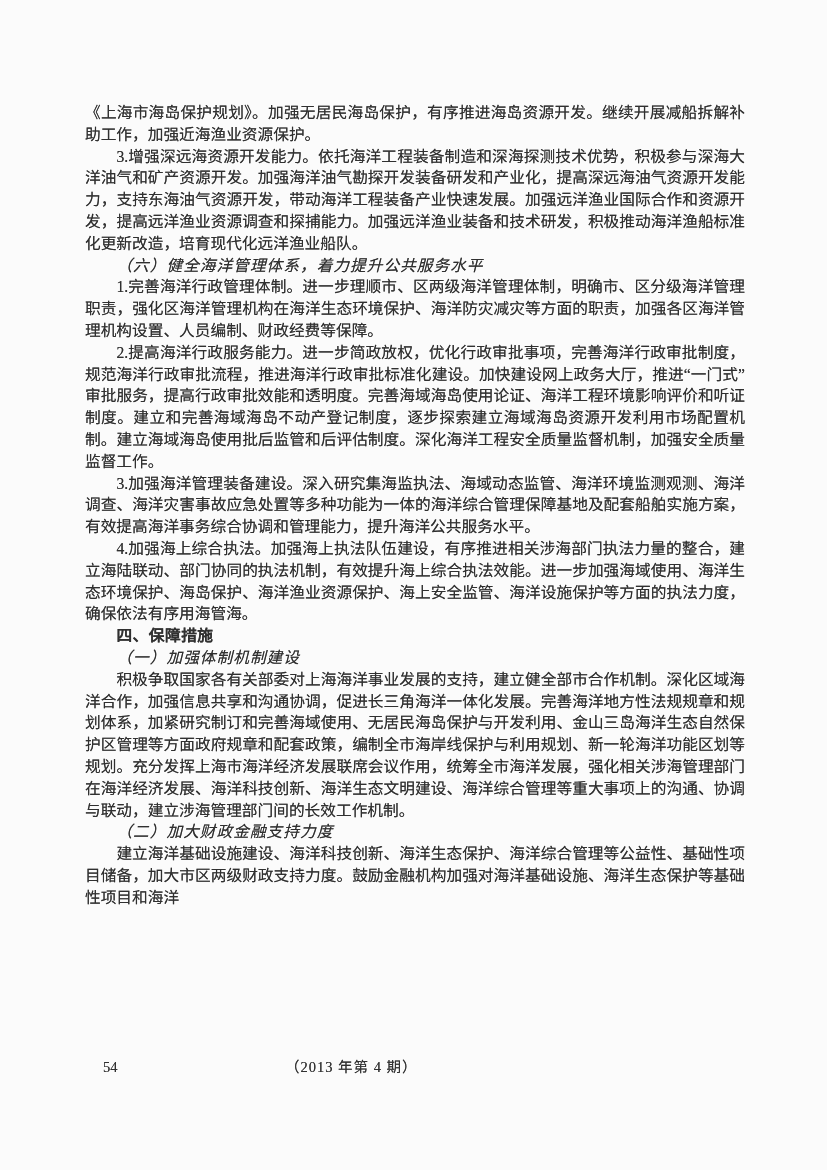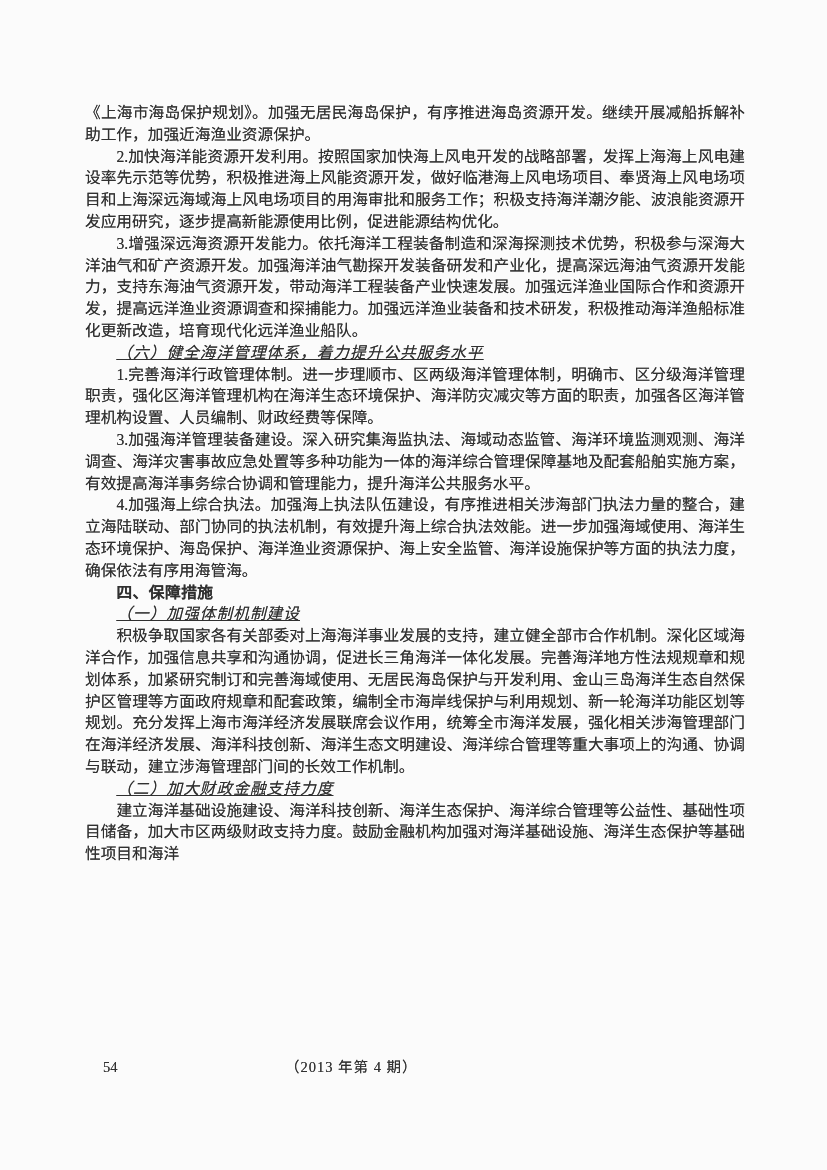--- a/index.html
+++ b/index.html
@@ -25,21 +25,20 @@
     line-height: 21.8px;
     text-align: justify;
     text-justify: inter-ideograph;
     text-shadow: 0 0 0.5px rgba(45,45,45,0.7);
   }
   .content p { text-indent: 2em; }
   .content p.cont { text-indent: 0; }
   .content p.kaiti {
     font-style: italic;
     letter-spacing: 1px;
-    text-decoration: underline;
   }
   .content p.hbold {
     font-weight: bold;
     font-style: normal;
     font-family: Liberation Serif, serif;
     letter-spacing: 0.5px;
   }
   .footer {
     position: absolute;
     top: 1056px;
@@ -53,24 +52,24 @@
   .footer .pagenum { position: absolute; left: 18px; }
   .footer .issue   { position: absolute; left: 200px; letter-spacing: 1px; }
 </style>
 </head>
 <body>
 
 <div class="page">
 
   <main class="content">
     <p class="cont">《上海市海岛保护规划》。加强无居民海岛保护，有序推进海岛资源开发。继续开展减船拆解补助工作，加强近海渔业资源保护。</p>
-    <p class="body">2.加快海洋能资源开发利用。按照国家加快海上风电开发的战略部署，发挥上海海上风电建设率先示范等优势，积极推进海上风能资源开发，做好临港海上风电场项目、奉贤海上风电场项目和上海深远海域海上风电场项目的用海审批和服务工作；积极支持海洋潮汐能、波浪能资源开发应用研究，逐步提高新能源使用比例，促进能源结构优化。</p>
     <p class="body">3.增强深远海资源开发能力。依托海洋工程装备制造和深海探测技术优势，积极参与深海大洋油气和矿产资源开发。加强海洋油气勘探开发装备研发和产业化，提高深远海油气资源开发能力，支持东海油气资源开发，带动海洋工程装备产业快速发展。加强远洋渔业国际合作和资源开发，提高远洋渔业资源调查和探捕能力。加强远洋渔业装备和技术研发，积极推动海洋渔船标准化更新改造，培育现代化远洋渔业船队。</p>
     <p class="kaiti">（六）健全海洋管理体系，着力提升公共服务水平</p>
     <p class="body">1.完善海洋行政管理体制。进一步理顺市、区两级海洋管理体制，明确市、区分级海洋管理职责，强化区海洋管理机构在海洋生态环境保护、海洋防灾减灾等方面的职责，加强各区海洋管理机构设置、人员编制、财政经费等保障。</p>
+    <p class="body">2.提高海洋行政服务能力。进一步简政放权，优化行政审批事项，完善海洋行政审批制度，规范海洋行政审批流程，推进海洋行政审批标准化建设。加快建设网上政务大厅，推进“一门式”审批服务，提高行政审批效能和透明度。完善海域海岛使用论证、海洋工程环境影响评价和听证制度。建立和完善海域海岛不动产登记制度，逐步探索建立海域海岛资源开发利用市场配置机制。建立海域海岛使用批后监管和后评估制度。深化海洋工程安全质量监督机制，加强安全质量监督工作。</p>
     <p class="body">3.加强海洋管理装备建设。深入研究集海监执法、海域动态监管、海洋环境监测观测、海洋调查、海洋灾害事故应急处置等多种功能为一体的海洋综合管理保障基地及配套船舶实施方案，有效提高海洋事务综合协调和管理能力，提升海洋公共服务水平。</p>
     <p class="body">4.加强海上综合执法。加强海上执法队伍建设，有序推进相关涉海部门执法力量的整合，建立海陆联动、部门协同的执法机制，有效提升海上综合执法效能。进一步加强海域使用、海洋生态环境保护、海岛保护、海洋渔业资源保护、海上安全监管、海洋设施保护等方面的执法力度，确保依法有序用海管海。</p>
     <p class="hbold">四、保障措施</p>
     <p class="kaiti">（一）加强体制机制建设</p>
     <p class="body">积极争取国家各有关部委对上海海洋事业发展的支持，建立健全部市合作机制。深化区域海洋合作，加强信息共享和沟通协调，促进长三角海洋一体化发展。完善海洋地方性法规规章和规划体系，加紧研究制订和完善海域使用、无居民海岛保护与开发利用、金山三岛海洋生态自然保护区管理等方面政府规章和配套政策，编制全市海岸线保护与利用规划、新一轮海洋功能区划等规划。充分发挥上海市海洋经济发展联席会议作用，统筹全市海洋发展，强化相关涉海管理部门在海洋经济发展、海洋科技创新、海洋生态文明建设、海洋综合管理等重大事项上的沟通、协调与联动，建立涉海管理部门间的长效工作机制。</p>
     <p class="kaiti">（二）加大财政金融支持力度</p>
     <p class="body">建立海洋基础设施建设、海洋科技创新、海洋生态保护、海洋综合管理等公益性、基础性项目储备，加大市区两级财政支持力度。鼓励金融机构加强对海洋基础设施、海洋生态保护等基础性项目和海洋</p>
   </main>
 
   <footer class="footer">

